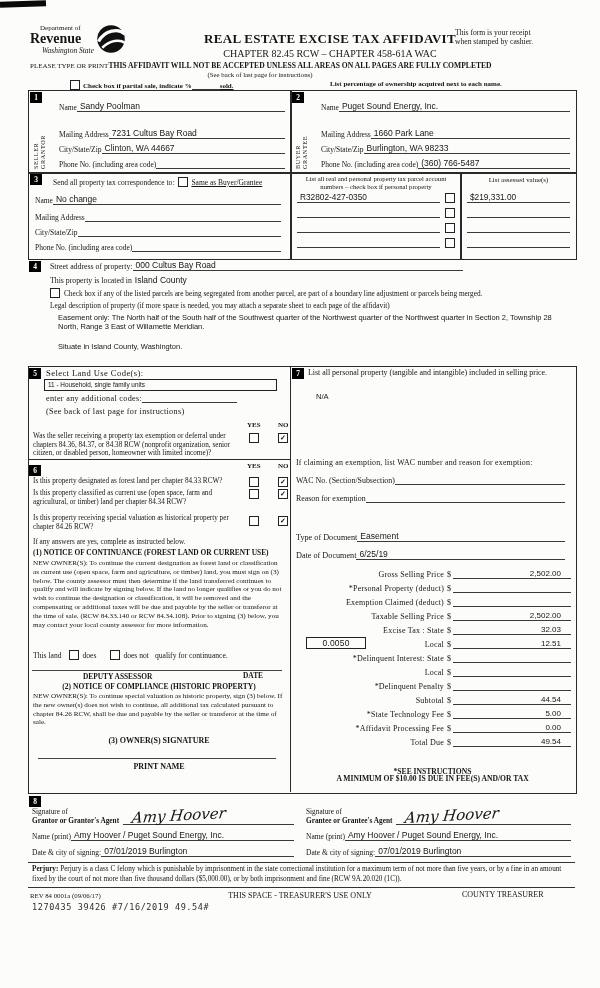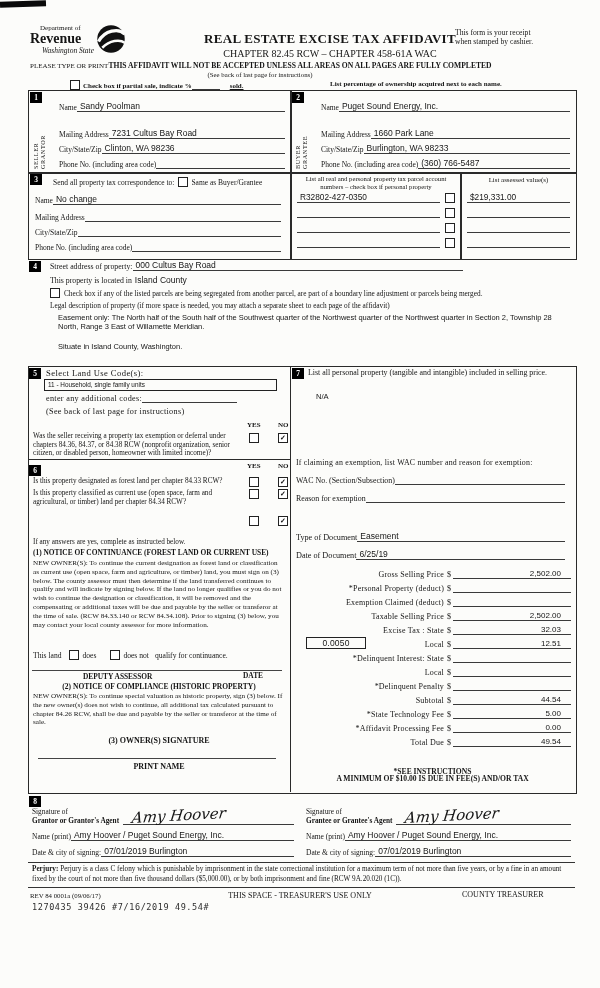--- a/index.html
+++ b/index.html
@@ -62,41 +62,41 @@
     <span>This form is your receipt</span><br>
     <span>when stamped by cashier.</span>
   </div>
   <div class="abs b ctr" style="left:55px;top:61px;width:490px;font-size:7.6px;">THIS AFFIDAVIT WILL NOT BE ACCEPTED UNLESS ALL AREAS ON ALL PAGES ARE FULLY COMPLETED</div>
   <div class="abs ctr" style="left:150px;top:71px;width:220px;font-size:6.8px;">(See back of last page for instructions)</div>
 
   <div class="abs" style="left:70px;top:80px;display:flex;align-items:flex-end;font-size:7px;">
     <span class="cb"></span>
     <span class="b" style="margin-left:3px;">Check box if partial sale, indicate %</span>
     <span class="fl" style="width:28px;flex:none;"></span>
-    <span class="b" style="margin-left:10px;text-decoration:underline;">sold.</span>
+    <span class="b" style="margin-left:0;text-decoration:underline;">sold.</span>
   </div>
   <div class="abs b" style="left:330px;top:80px;font-size:7px;">List percentage of ownership acquired next to each name.</div>
 
   <div class="box" style="left:28px;top:90px;width:262px;height:82px;">
     <div class="numbox" style="left:1px;top:1px;">1</div>
     <div class="vlab">
       <span>SELLER</span>
       <span>GRANTOR</span>
     </div>
     <div class="frow" style="left:30px;right:6px;top:10px;">
       <span>Name</span>
       <span class="fl"><span class="val">Sandy Poolman</span></span>
     </div>
     <div class="frow" style="left:30px;right:6px;top:37px;">
       <span>Mailing Address</span>
       <span class="fl"><span class="val">7231 Cultus Bay Road</span></span>
     </div>
     <div class="frow" style="left:30px;right:6px;top:52px;">
       <span>City/State/Zip</span>
-      <span class="fl"><span class="val">Clinton, WA 98236</span></span>
+      <span class="fl"><span class="val">Clinton, WA 44667</span></span>
     </div>
     <div class="frow" style="left:30px;right:6px;top:67px;">
       <span>Phone No. (including area code)</span>
       <span class="fl"><span class="val"></span></span>
     </div>
   </div>
 
   <div class="box" style="left:290px;top:90px;width:285px;height:82px;">
     <div class="numbox" style="left:1px;top:1px;">2</div>
     <div class="vlab">
@@ -119,21 +119,21 @@
       <span>Phone No. (including area code)</span>
       <span class="fl"><span class="val">(360) 766-5487</span></span>
     </div>
   </div>
 
   <div class="box" style="left:28px;top:172px;width:262px;height:86px;">
     <div class="numbox" style="left:1px;top:1px;">3</div>
     <div class="frow" style="left:24px;right:6px;top:4px;align-items:center;">
       <span>Send all property tax correspondence to:</span>
       <span class="cb" style="margin-left:4px;"></span>
-      <span style="margin-left:3px;">Same as Buyer/Grantee</span>
+      <span style="margin-left:3px;text-decoration:underline;">Same as Buyer/Grantee</span>
     </div>
     <div class="frow" style="left:6px;right:10px;top:21px;">
       <span>Name</span>
       <span class="fl"><span class="val">No change</span></span>
     </div>
     <div class="frow" style="left:6px;right:10px;top:38px;">
       <span>Mailing Address</span>
       <span class="fl"><span class="val"></span></span>
     </div>
     <div class="frow" style="left:6px;right:10px;top:53px;">
@@ -228,20 +228,21 @@
     <span class="yn" style="left:250px;top:96px;">NO</span>
 
     <div class="q" style="left:5px;top:111px;width:208px;">Is this property designated as forest land per chapter 84.33 RCW?</div>
     <span class="cb abs" style="left:221px;top:111px;"></span>
     <span class="cb abs" style="left:250px;top:111px;">✓</span>
 
     <div class="q" style="left:5px;top:123px;width:208px;">Is this property classified as current use (open space, farm and agricultural, or timber) land per chapter 84.34 RCW?</div>
     <span class="cb abs" style="left:221px;top:123px;"></span>
     <span class="cb abs" style="left:250px;top:123px;">✓</span>
 
+    <div class="q" style="left:5px;top:148px;width:208px;">Is this property receiving special valuation as historical property per chapter 84.26 RCW?</div>
     <span class="cb abs" style="left:221px;top:150px;"></span>
     <span class="cb abs" style="left:250px;top:150px;">✓</span>
 
     <div class="q" style="left:5px;top:172px;width:250px;">If any answers are yes, complete as instructed below.</div>
     <div class="q b" style="left:5px;top:183px;width:252px;font-size:7.4px;">(1) NOTICE OF CONTINUANCE (FOREST LAND OR CURRENT USE)</div>
     <div class="para" style="left:5px;top:193px;width:252px;">NEW OWNER(S): To continue the current designation as forest land or classification as current use (open space, farm and agriculture, or timber) land, you must sign on (3) below. The county assessor must then determine if the land transferred continues to qualify and will indicate by signing below. If the land no longer qualifies or you do not wish to continue the designation or classification, it will be removed and the compensating or additional taxes will be due and payable by the seller or transferor at the time of sale. (RCW 84.33.140 or RCW 84.34.108). Prior to signing (3) below, you may contact your local county assessor for more information.</div>
 
     <div class="frow" style="left:5px;right:8px;top:284px;align-items:center;font-size:7.6px;">
       <span>This land</span>
       <span class="cb" style="margin-left:8px;"></span>

